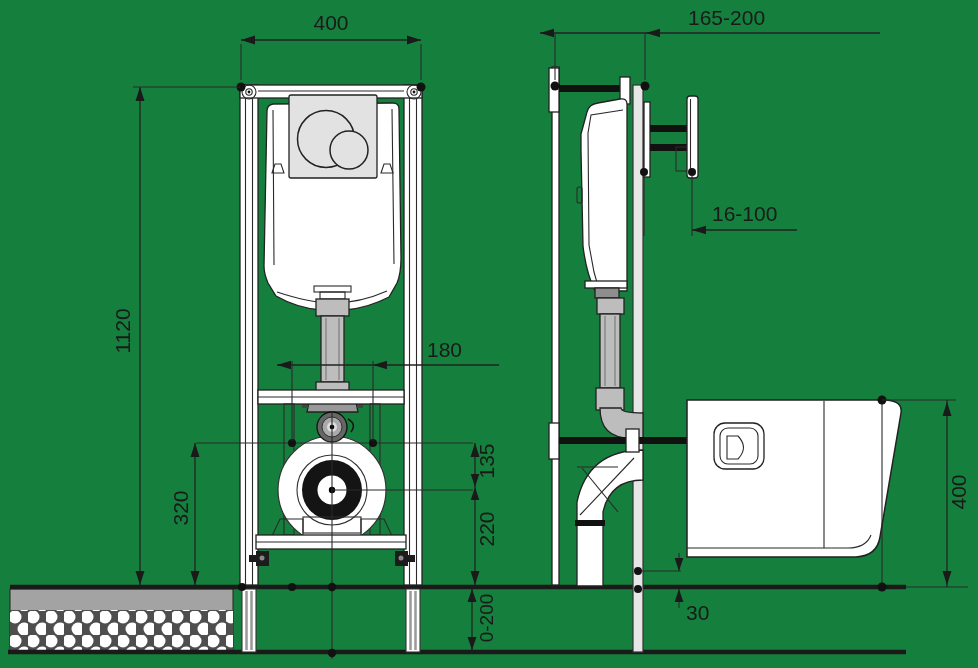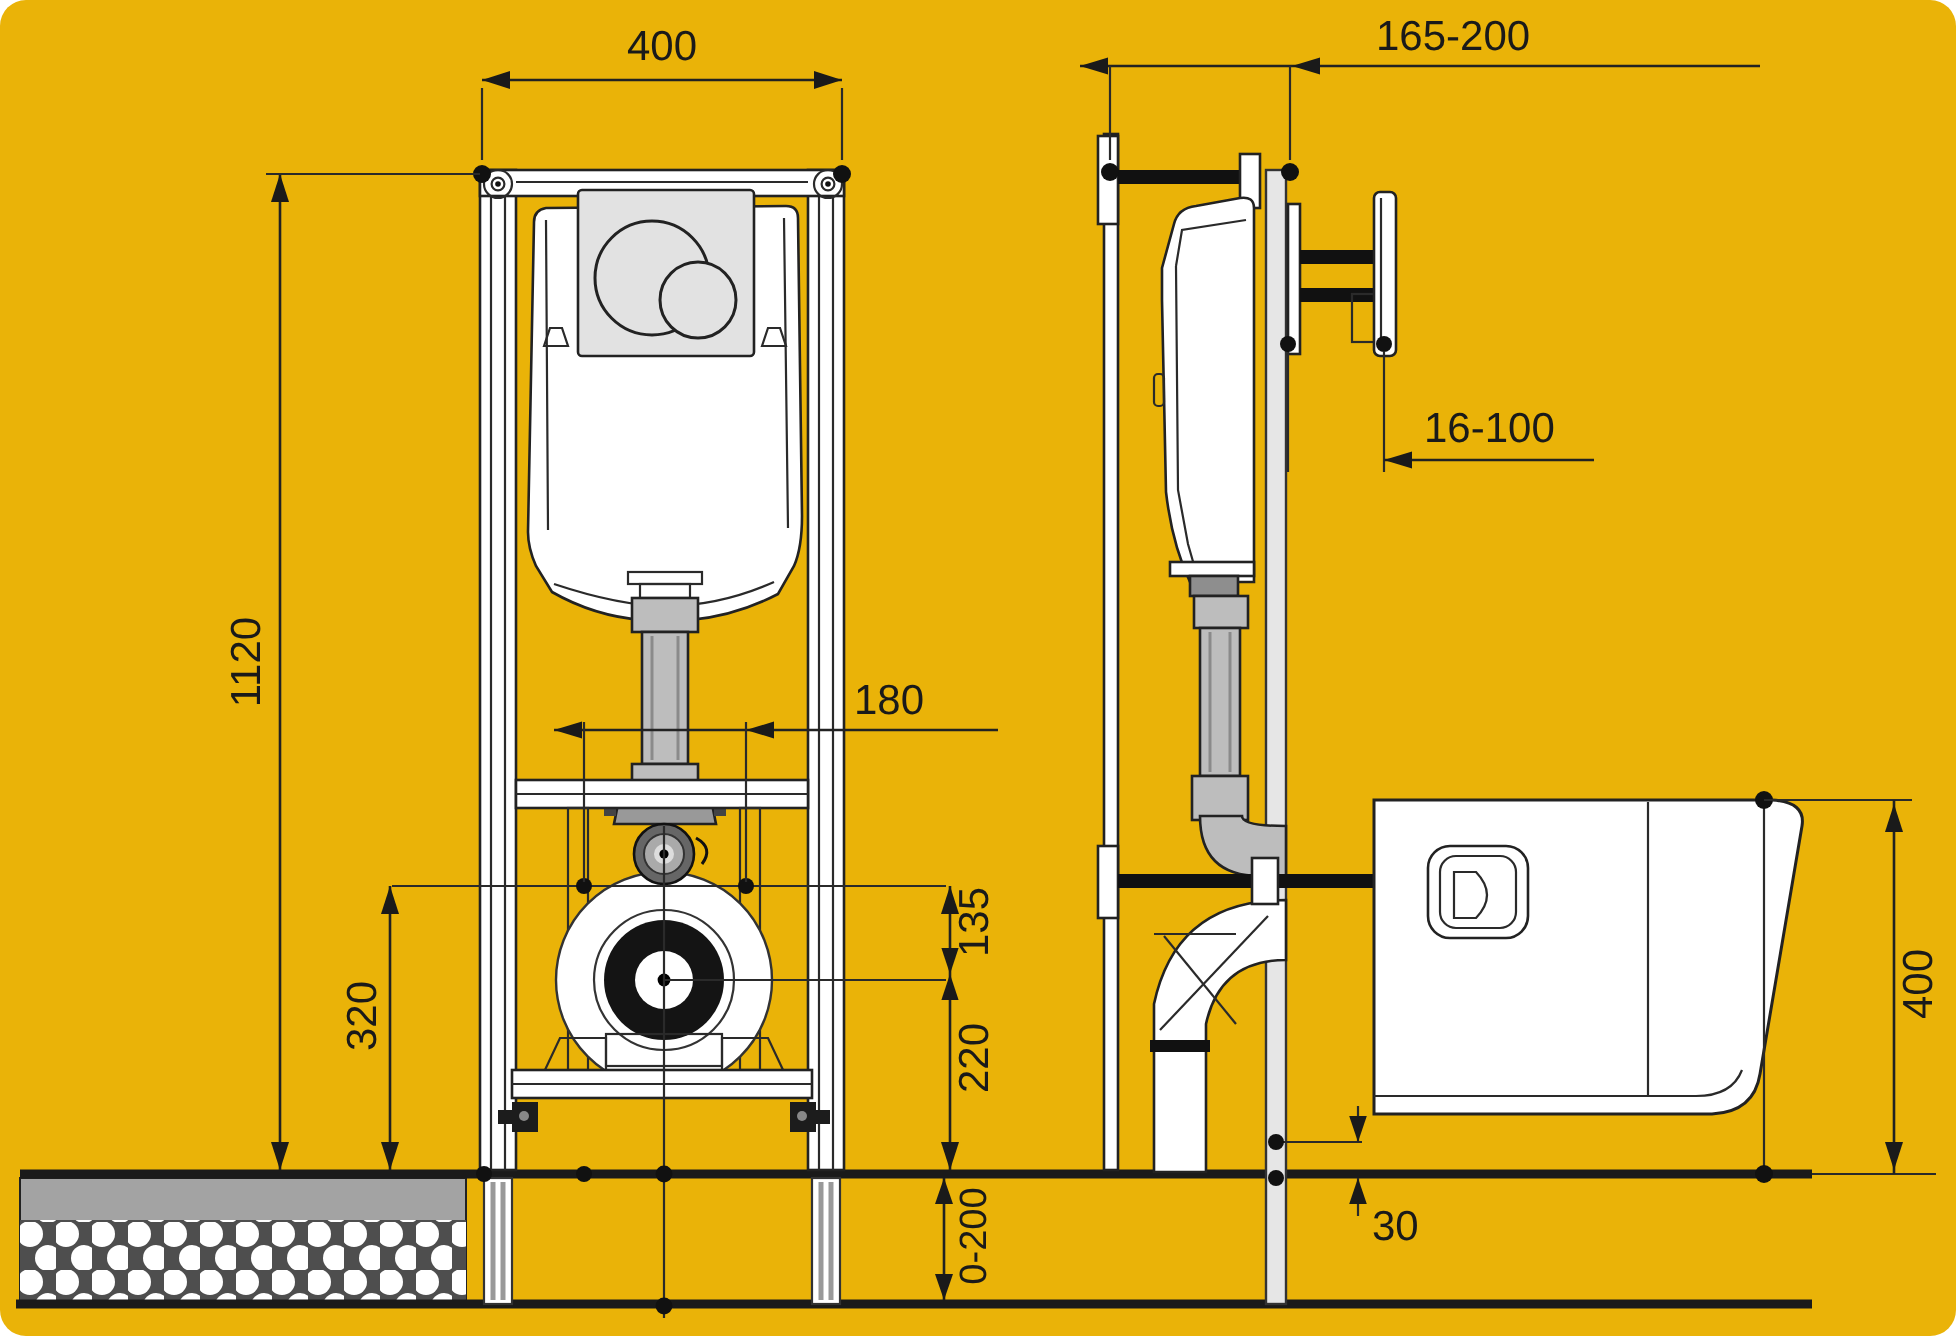--- a/index.html
+++ b/index.html
@@ -1,16 +1,16 @@
 <!DOCTYPE html>
 <html><head>
 <meta charset="utf-8">
 <style>
   html,body{margin:0;padding:0;background:#ffffff;}
-  .stage{width:978px;height:668px;position:relative;background:#eab308;overflow:hidden;border-radius:13px;}
+  .stage{width:978px;height:668px;position:relative;background:#15803d;overflow:hidden;}
   svg{display:block;}
   text{font-family:"Liberation Sans","DejaVu Sans",sans-serif;fill:#1a1a1a;}
   .dimtext{font-size:21px;}
   .dimtext-sm{font-size:19px;}
   .thin{stroke:#2a2a2a;stroke-width:1.1;fill:none;}
   .med{stroke:#222;stroke-width:1.3;fill:none;}
   .outline{stroke:#222;stroke-width:1.3;}
   .heavy{stroke:#1a1a1a;stroke-width:4.5;fill:none;}
   .arrow{fill:#1a1a1a;stroke:none;}
   .dot{fill:#111;stroke:none;}

